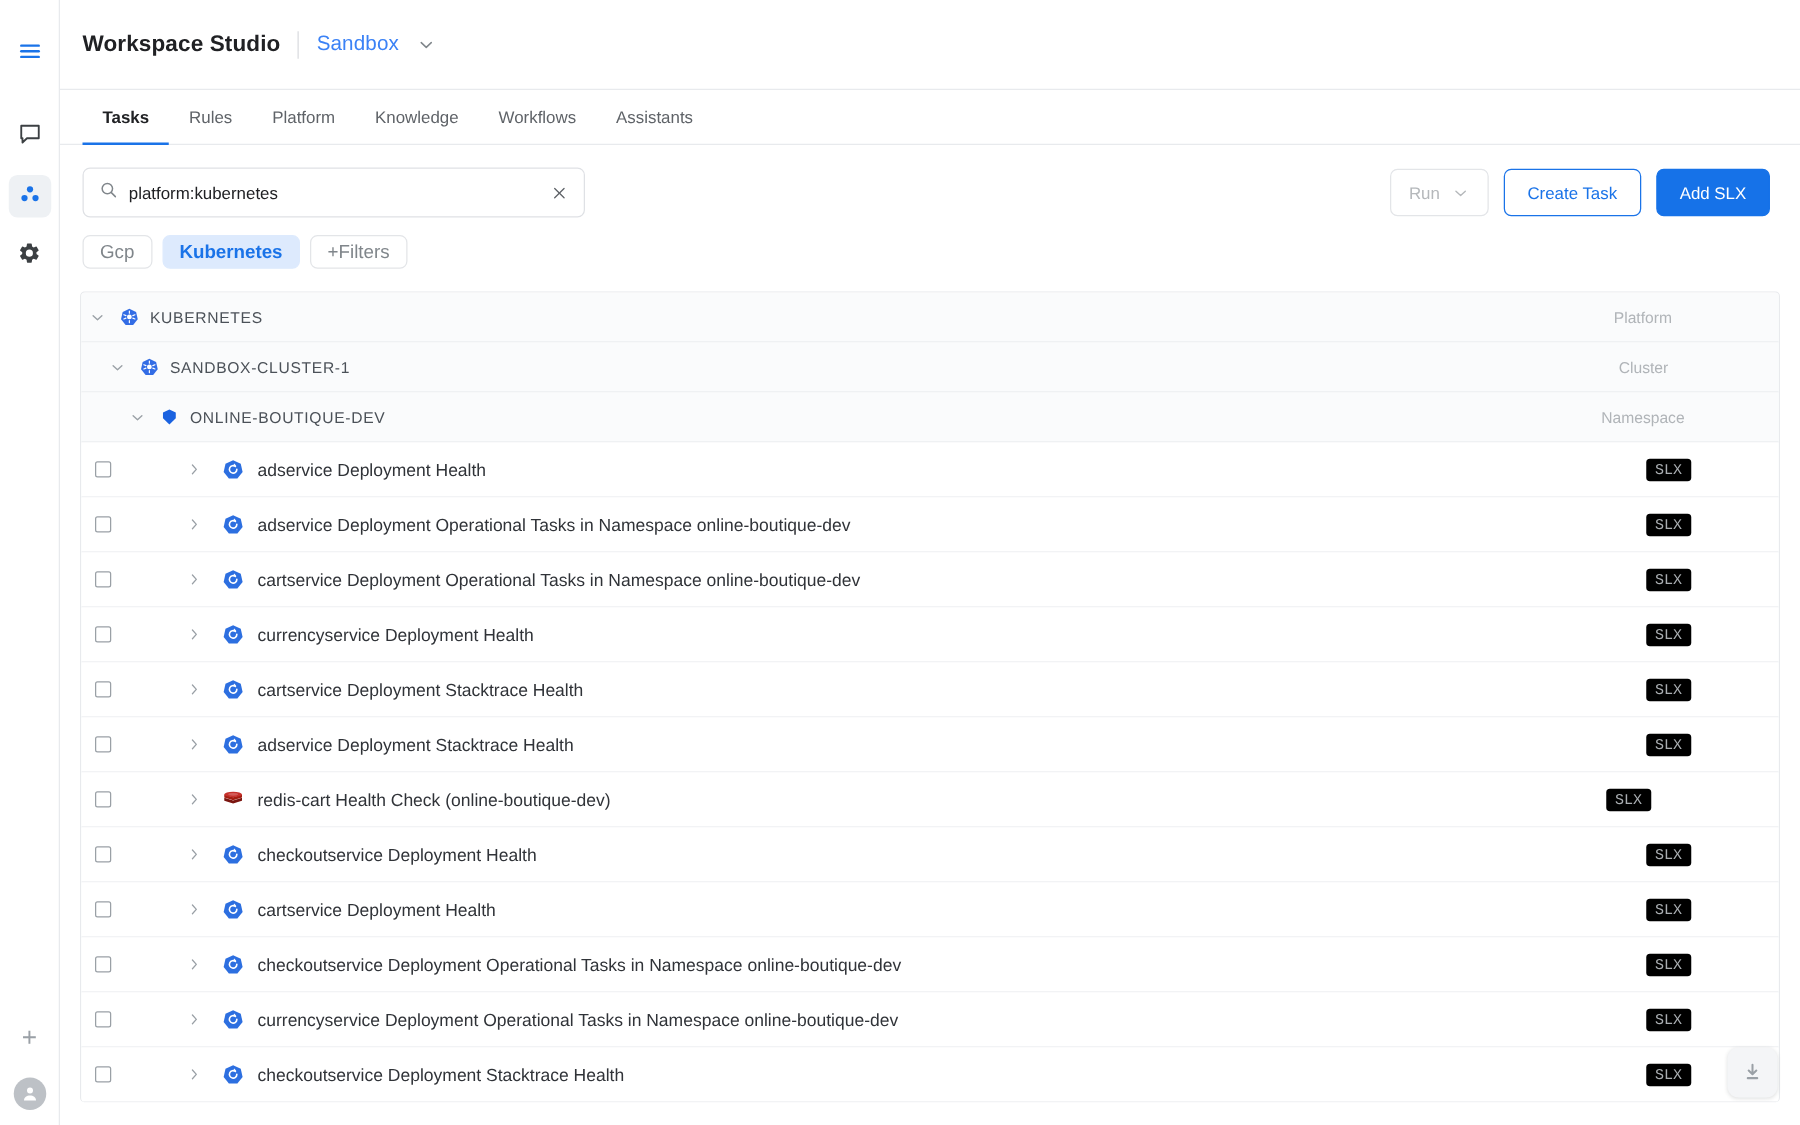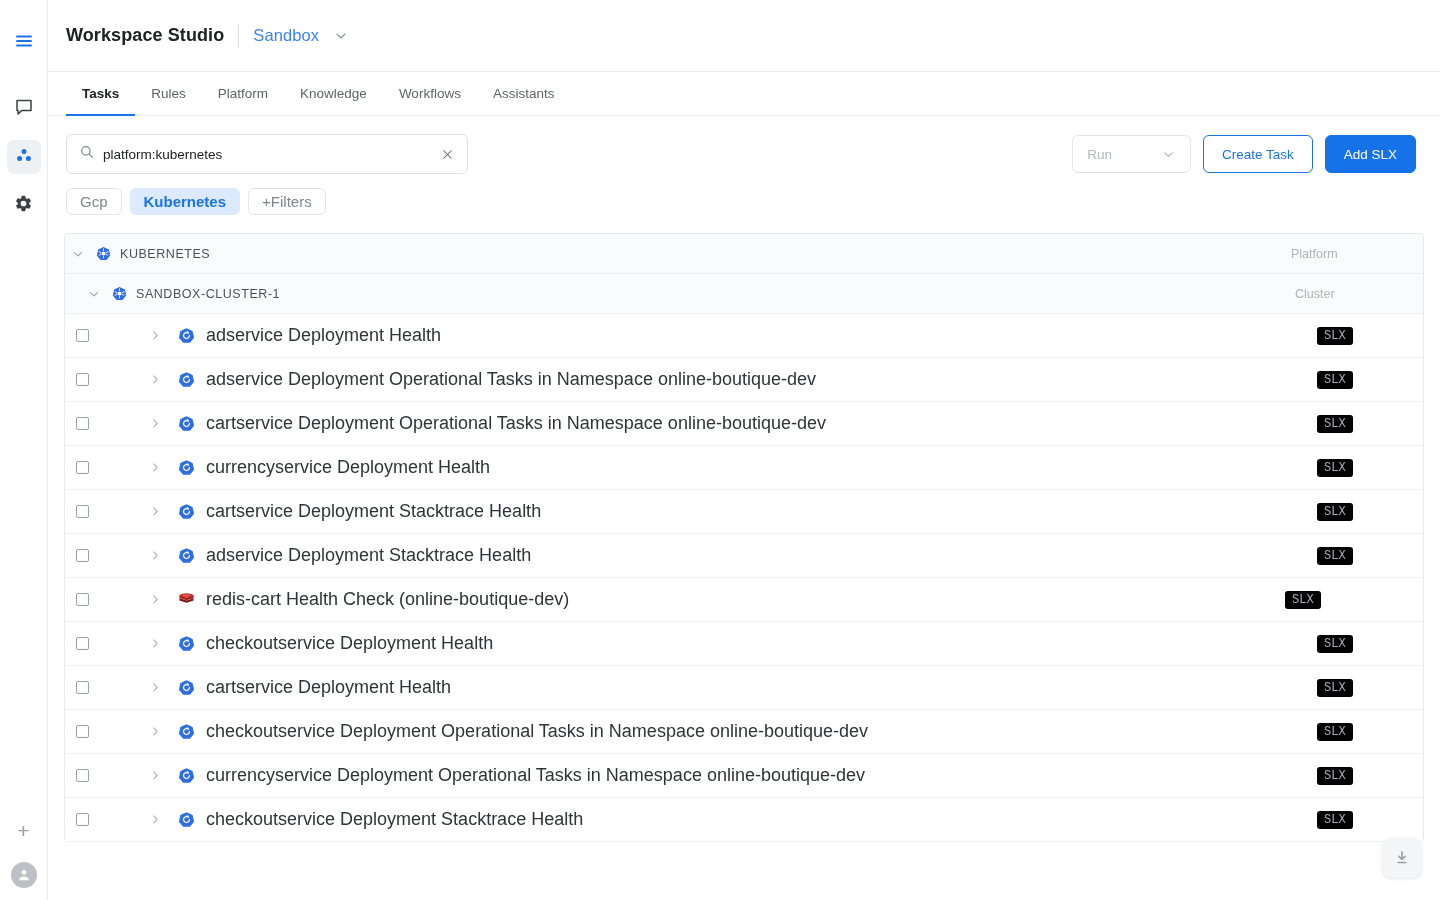--- a/index.html
+++ b/index.html
@@ -82,21 +82,21 @@
     flex: 1 1 auto; border: none; outline: none; font-size: 13.5px;
     color: #202124; font-family: "Liberation Sans", sans-serif;
     background: transparent; padding: 0 8px;
   }
   .icon-btn { display: flex; align-items: center; cursor: pointer; }
   .spacer { flex: 1 1 auto; }
 
   .btn {
     height: 38px; border-radius: 6px; font-size: 13.5px;
     display: inline-flex; align-items: center; justify-content: center;
-    cursor: pointer; padding: 0 18px; font-family: "Liberation Sans", sans-serif; gap: 40px;
+    cursor: pointer; padding: 0 18px; font-family: "Liberation Sans", sans-serif;
   }
   .btn-run {
     border: 1px solid #e3e5e8; background: #fff; color: #b5b8bb;
     padding: 0 14px; cursor: default;
   }
   .btn-outline {
     border: 1px solid #1a73e8; background: #fff; color: #1a73e8; font-weight: 500;
     margin-left: 12px;
   }
   .btn-primary {
@@ -141,21 +141,21 @@
   .cb {
     width: 13px; height: 13px; border: 1.4px solid #9aa0a6; border-radius: 2px;
     margin-left: 11px; flex: 0 0 13px; cursor: pointer; background: #fff;
   }
   .row-chev {
     margin-left: 60px; display: flex; align-items: center; cursor: pointer;
     flex: 0 0 auto;
   }
   .row-icon { margin-left: 16px; display: flex; align-items: center; flex: 0 0 auto; }
   .row-label {
-    margin-left: 11px; font-size: 18px; color: #303338; white-space: nowrap;
+    margin-left: 11px; font-size: 14px; color: #303338; white-space: nowrap;
   }
   .slx {
     position: absolute; font-size: 12px; color: #a9adb1;
     background: #000000; border-radius: 3px; padding: 2px 7px; font-family: Liberation Mono, monospace;
   }
 
   
   .fab {
     position: absolute; right: 18px; bottom: 22px;
     width: 40px; height: 40px; border-radius: 9px;
@@ -328,20 +328,34 @@
               <line x1="16.4" y1="13.6" x2="19.1" y2="14.7"></line>
               <line x1="19.1" y1="9.3" x2="16.4" y2="10.4"></line>
               <line x1="7.6" y1="13.6" x2="4.9" y2="14.7"></line>
             </g>
           </svg>
         </span>
         <span class="grp-label">SANDBOX-CLUSTER-1</span>
         <span class="grp-kind" style="left:1230px">Cluster</span>
       </div>
 
+      <div class="grp">
+        <span class="chev" style="margin-left:38px">
+          <svg width="14" height="14" viewBox="0 0 20 20">
+            <path d="M5 8L10 12.6 15 8" fill="none" stroke="#9aa0a6" stroke-width="1.6" stroke-linecap="round" stroke-linejoin="round"></path>
+          </svg>
+        </span>
+        <span style="margin-left:11px;display:flex">
+          <svg width="15" height="15" viewBox="0 0 24 24">
+            <path d="M12 2.4l8.2 4v7.2l-8.2 8-8.2-8V6.4z" fill="#1a62e0"></path>
+          </svg>
+        </span>
+        <span class="grp-label">ONLINE-BOUTIQUE-DEV</span>
+        <span class="grp-kind" style="left:1216px">Namespace</span>
+      </div>
 
       <div id="rows-host">
           <div class="row">
             <span class="cb"></span>
             <span class="row-chev">
               <svg width="13" height="13" viewBox="0 0 20 20">
                 <path d="M7.6 4.6L12.4 10 7.6 15.4" fill="none" stroke="#9aa0a6" stroke-width="1.6" stroke-linecap="round" stroke-linejoin="round"></path>
               </svg>
             </span>
             <span class="row-icon">

